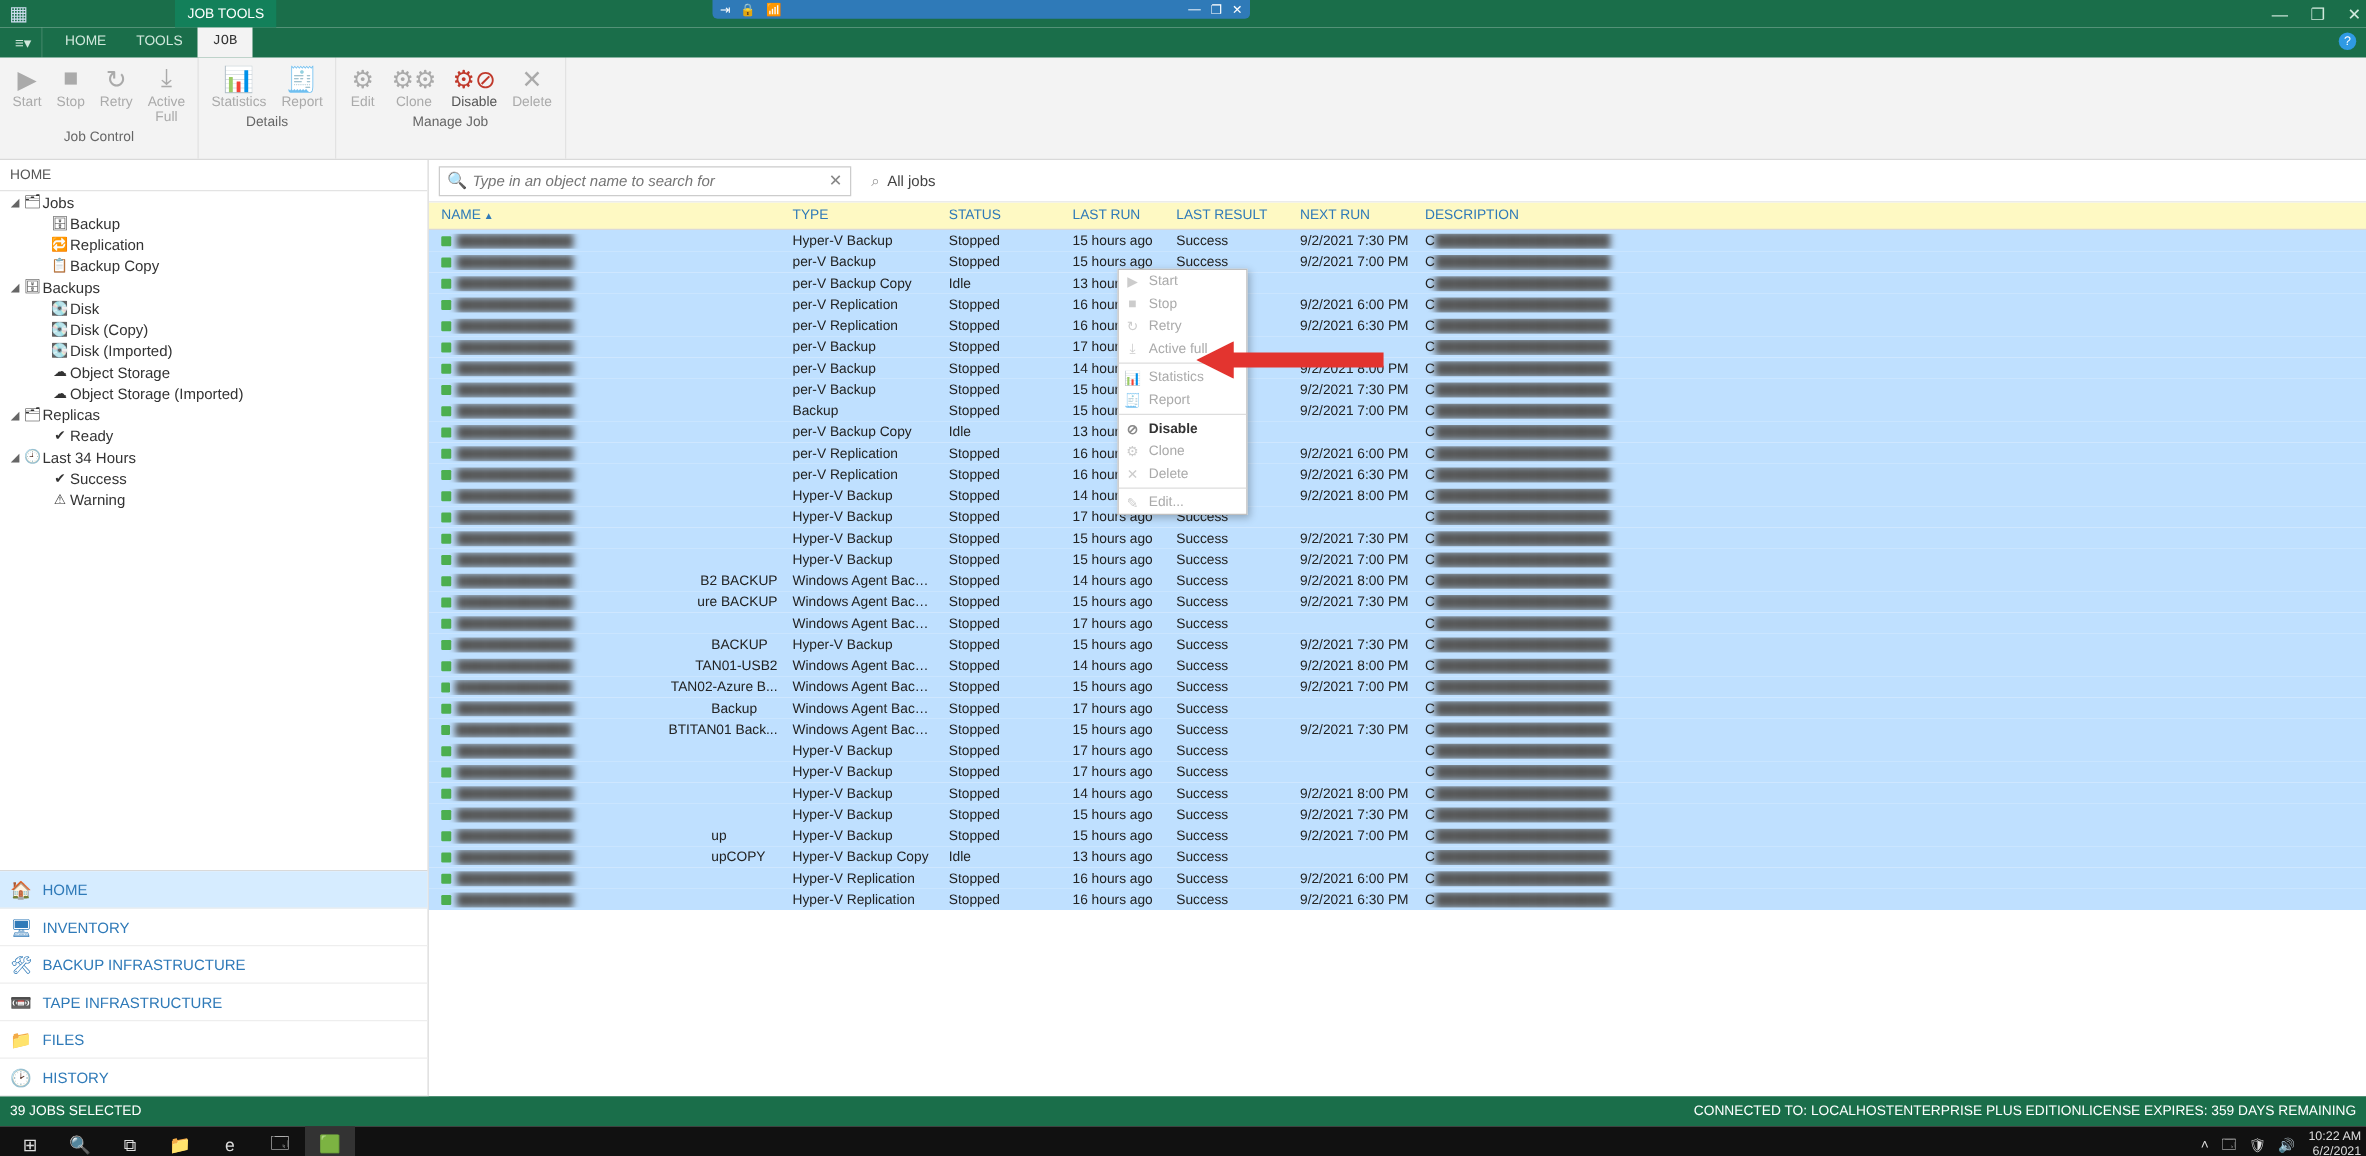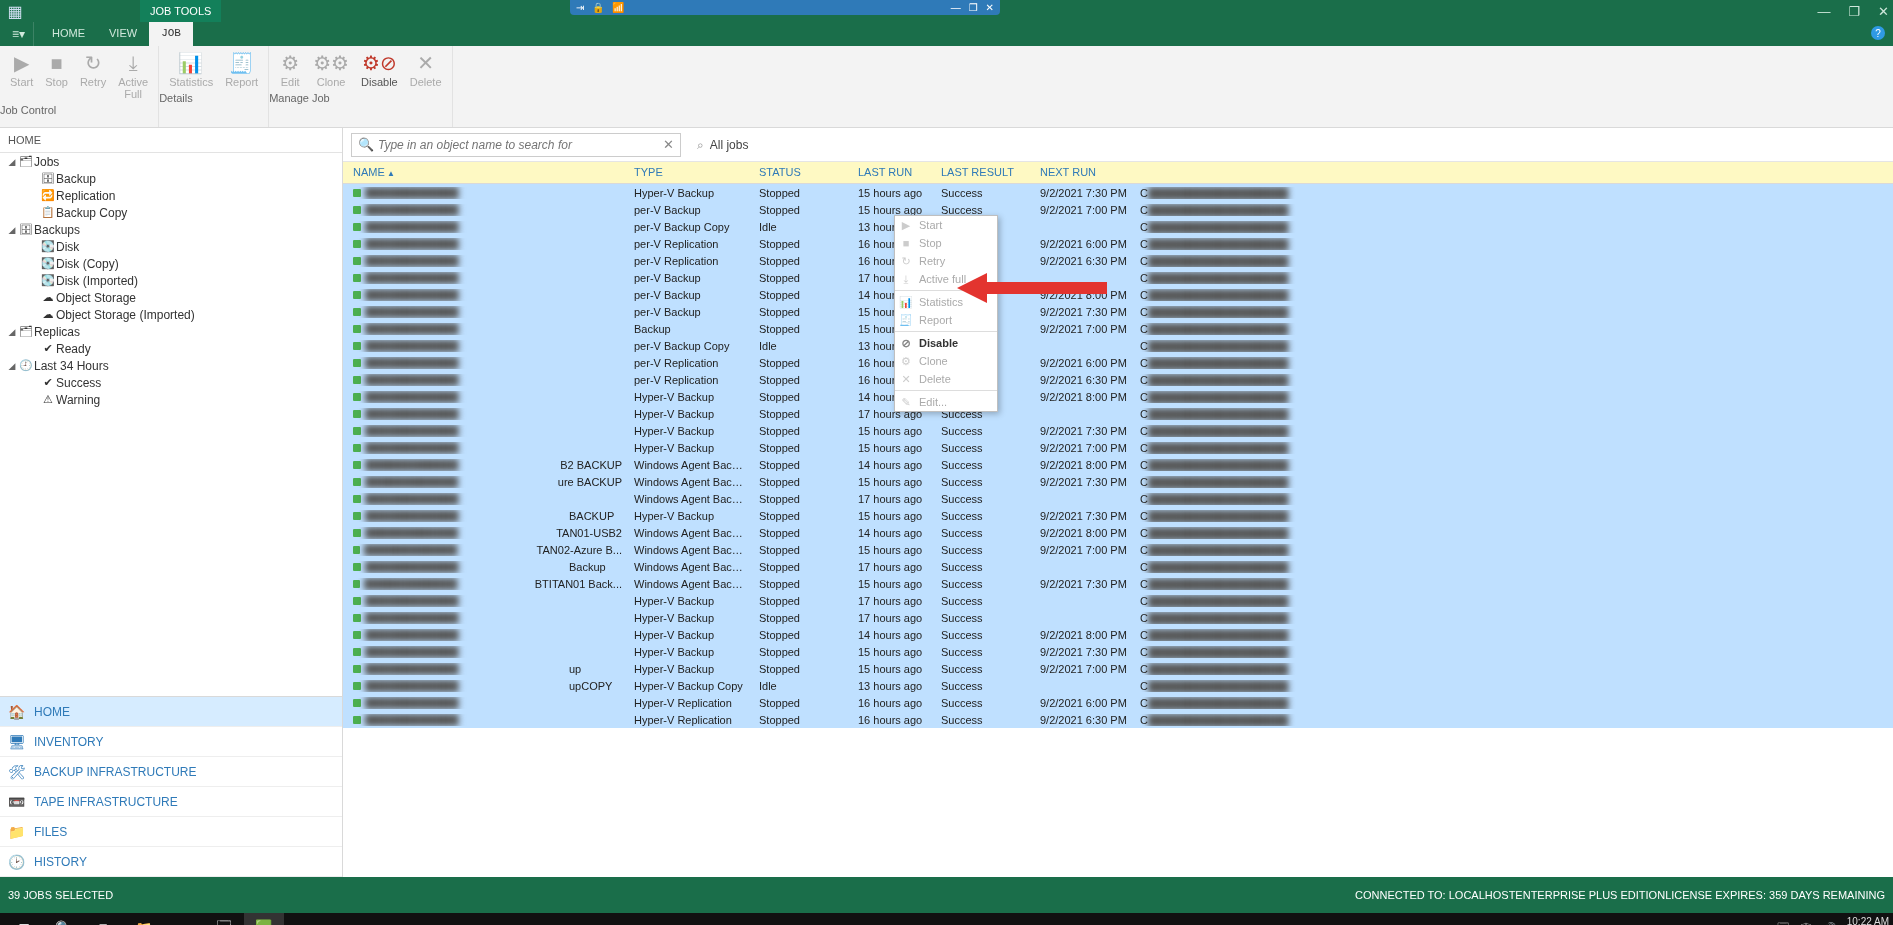--- a/index.html
+++ b/index.html
@@ -20,21 +20,21 @@
 .menurow .mtab.active { background:#f3f3f3; color:#333;font-family:Liberation Mono, monospace; }
 .menurow .help { position:absolute; right:8px; top:4px; width:14px; height:14px; border-radius:50%; background:#2f9ae3; color:#fff; font-size:10px; display:flex; align-items:center; justify-content:center;}
 
 
 .ribbon { height: 82px; background:#f3f3f3; border-bottom:1px solid #d9d9d9; display:flex; }
 .ribgroup { border-right:1px solid #e2e2e2; display:flex; flex-direction:column; }
 .ribbtns { display:flex; padding:2px 4px 0 4px;}
 .ribbtn { display:flex; flex-direction:column; align-items:center; padding:2px 6px; font-size:11px; color:#555; cursor:pointer; min-width:34px;}
 .ribbtn.disabled { color:#aaa; }
 .ribbtn .ic { font-size:20px; height:26px; display:flex; align-items:center; justify-content:center; }
-.ribgroup .glabel { text-align:left; font-size:11px; color:#666; padding:2px 0 3px 0;}
+.ribgroup .glabel { text-align:center; font-size:11px; color:#666; padding:2px 0 3px 0;}
 
 
 .mainarea { display:flex; height: calc(925px - 22px - 24px - 82px - 18px - 30px); }
 .leftpane { width: 343px; border-right:1px solid #d9d9d9; display:flex; flex-direction:column; }
 .lp-top { flex:1; overflow:auto; }
 .lp-head { font-size:11px; color:#555; padding:6px 8px; border-bottom:1px solid #e3e3e3;}
 .tree { font-size:12px; color:#333; }
 .tnode { display:flex; align-items:center; height:17px; padding-left:6px; cursor:pointer;}
 .tnode .tw { width:12px; text-align:center; color:#666; font-size:9px;}
 .tnode .ti { width:16px; text-align:center; font-size:11px;}
@@ -84,21 +84,21 @@
 .ctxmenu .citem.disabled{ color:#aaa;}
 .ctxmenu .citem .ci{ width:14px; text-align:center; font-size:11px; color:#888;}
 .ctxmenu .citem.disabled .ci{color:#ccc;}
 .ctxmenu .citem.focus{ font-weight:600;}
 .ctxmenu hr{ border:none; border-top:1px solid #ddd; margin:2px 0;}
 
 
 .arrow { position:absolute; left:614px; top:111px; width:150px; height:30px; z-index:60; pointer-events:none;}
 
 
-.statusbar { height:36px; background:#1a6e4a; color:#fff; font-size:11px; display:flex; align-items:center; justify-content:space-between; padding:0 8px;}
+.statusbar { height:24px; background:#1a6e4a; color:#fff; font-size:11px; display:flex; align-items:center; justify-content:space-between; padding:0 8px;}
 .statusbar .r{ display:flex; align-items:flex-end;}
 
 
 .taskbar { height:30px; background:#111; display:flex; align-items:center; padding:0 4px; justify-content:space-between;}
 .taskbar .tleft{ display:flex; align-items:center; gap:0;}
 .taskbar .tbtn{ width:40px; height:30px; display:flex; align-items:center; justify-content:center; color:#ddd; font-size:14px; cursor:pointer;}
 .taskbar .tbtn.active{ background:#333; border-bottom:2px solid #76b9ed;}
 .taskbar .tright{ display:flex; align-items:center; gap:10px; color:#ddd; font-size:11px;}
 .taskbar .clock{ text-align:right; line-height:12px; font-size:10px;}
 </style>
@@ -124,21 +124,21 @@
     <span>—</span>
     <span>❐</span>
     <span>✕</span>
   </div>
 </div>
 
 <div class="menurow">
   <div class="hamb">≡▾</div>
   <div id="mtabs" style="display: flex;">
       <div class="mtab">HOME</div>
-      <div class="mtab">VIEW</div>
+      <div class="mtab">TOOLS</div>
       <div class="mtab active">JOB</div>
     </div>
   <div class="help">?</div>
 </div>
 
 <div class="ribbon" id="ribbon">
     <div class="ribgroup">
       <div class="ribbtns">
         <div class="ribbtn disabled">
           <div class="ic">▶</div>
@@ -320,20 +320,21 @@
     </div>
 
     <div class="gridwrap">
       <div class="ghdr">
         <div class="col-name">NAME</div>
         <div class="col-type">TYPE</div>
         <div class="col-status">STATUS</div>
         <div class="col-last">LAST RUN</div>
         <div class="col-result">LAST RESULT</div>
         <div class="col-next">NEXT RUN</div>
+        <div class="col-desc">DESCRIPTION</div>
       </div>
       <div class="gbody" id="gbody">
           <div class="grow sel">
             <div class="col-name">
               <span class="dot"></span>
               <span class="nm">████████████</span>
               <span class="nmv"></span>
             </div>
             <div class="col-type">Hyper-V Backup</div>
             <div class="col-status">Stopped</div>

